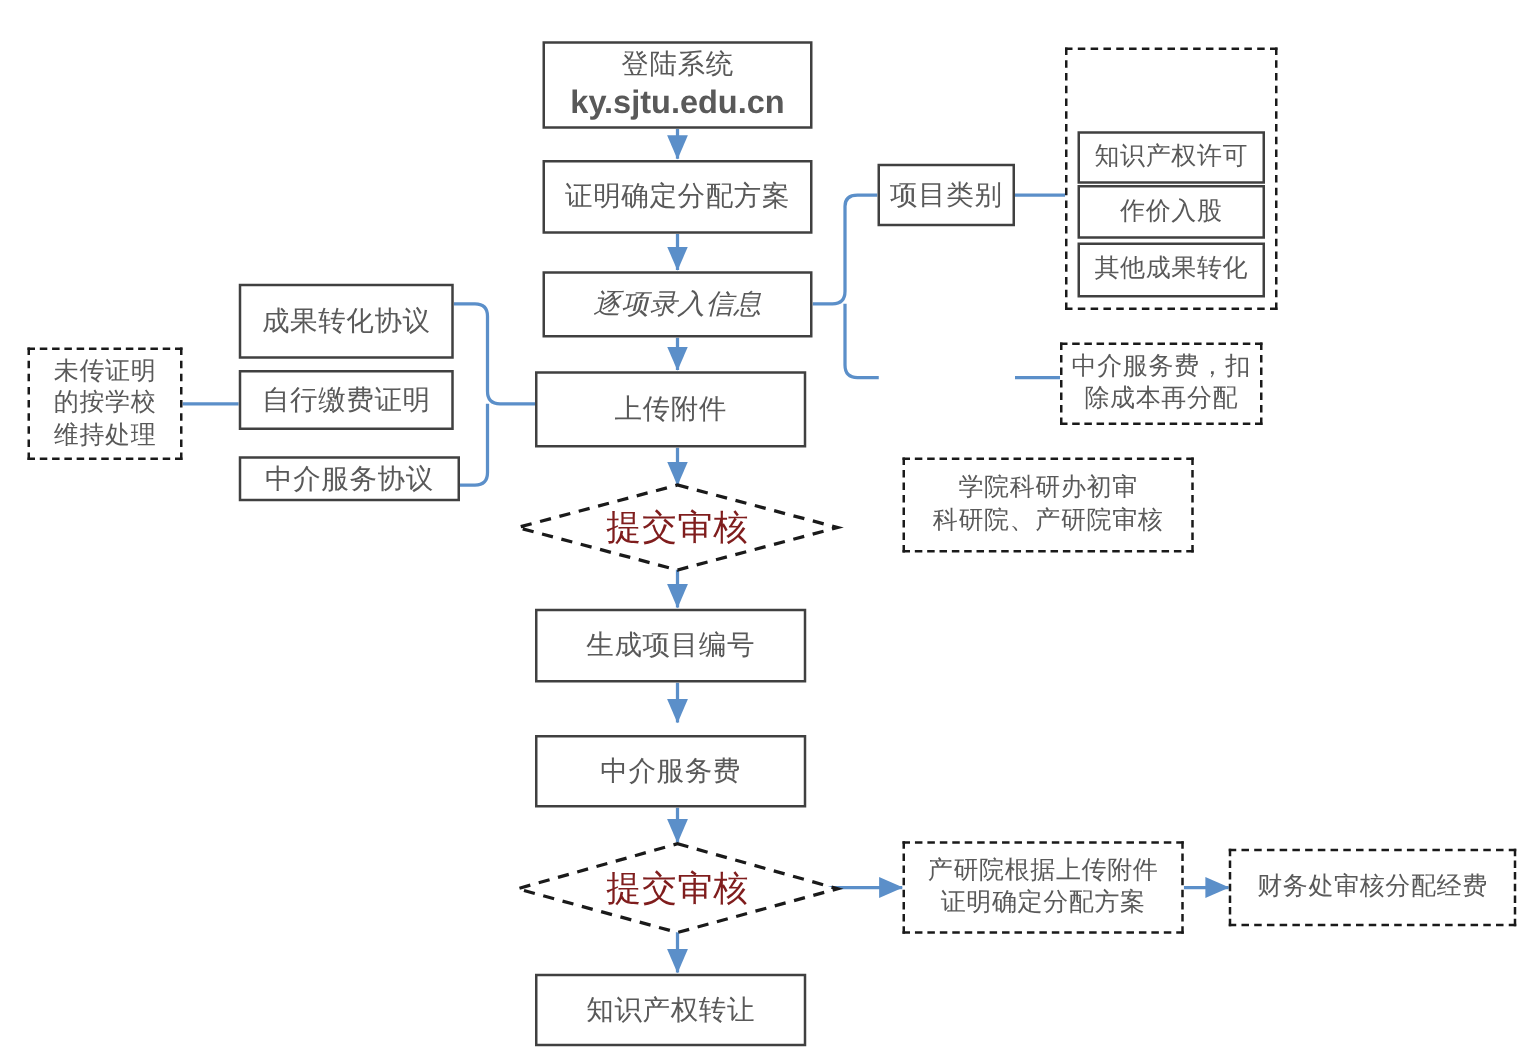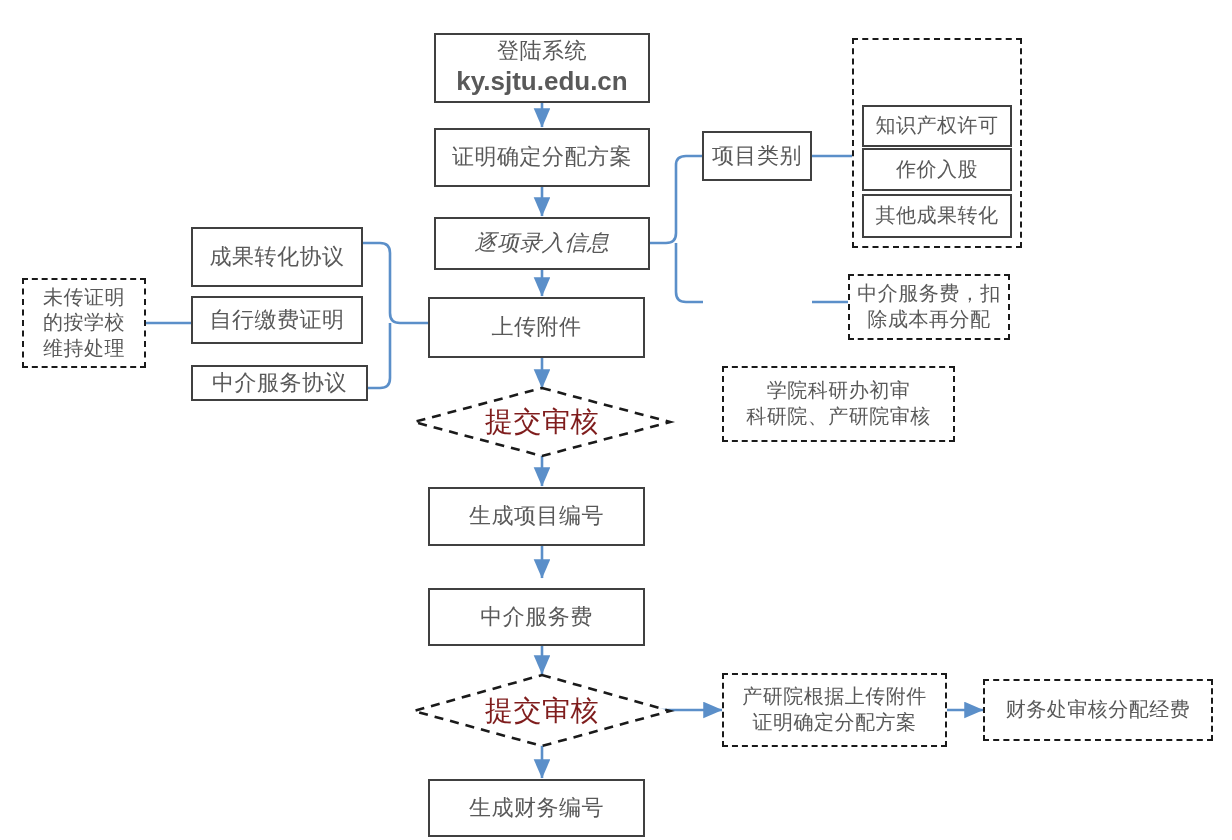--- a/index.html
+++ b/index.html
@@ -122,21 +122,21 @@
   <div class="node solid process" style="left:428px; top:297px; width:217px; height:61px;text-align:center;">上传附件</div>
 
   <div class="diamond-label" style="left:462px; top:404px; width:160px; height:36px;">提交审核</div>
 
   <div class="node solid process" style="left:428px; top:487px; width:217px; height:59px;">生成项目编号</div>
 
   <div class="node solid process" style="left:428px; top:588px; width:217px; height:58px;">中介服务费</div>
 
   <div class="diamond-label" style="left:462px; top:693px; width:160px; height:36px;">提交审核</div>
 
-  <div class="node solid process" style="left:428px; top:779px; width:217px; height:58px;">生成财务编号</div>
+  <div class="node solid process" style="left:428px; top:779px; width:217px; height:58px;">知识产权转让</div>
 
   <div class="node solid process" style="left:702px; top:131px; width:110px; height:50px;">项目类别</div>
 
   <div class="dashed" style="position:absolute; left:852px; top:38px; width:170px; height:210px; box-sizing:border-box; background:#ffffff;"></div>
 
   <div class="node solid small" style="left:862px; top:105px; width:150px; height:42px;">知识产权许可</div>
   <div class="node solid small" style="left:862px; top:148px; width:150px; height:43px;">作价入股</div>
   <div class="node solid small" style="left:862px; top:194px; width:150px; height:44px;">其他成果转化</div>
 
 

